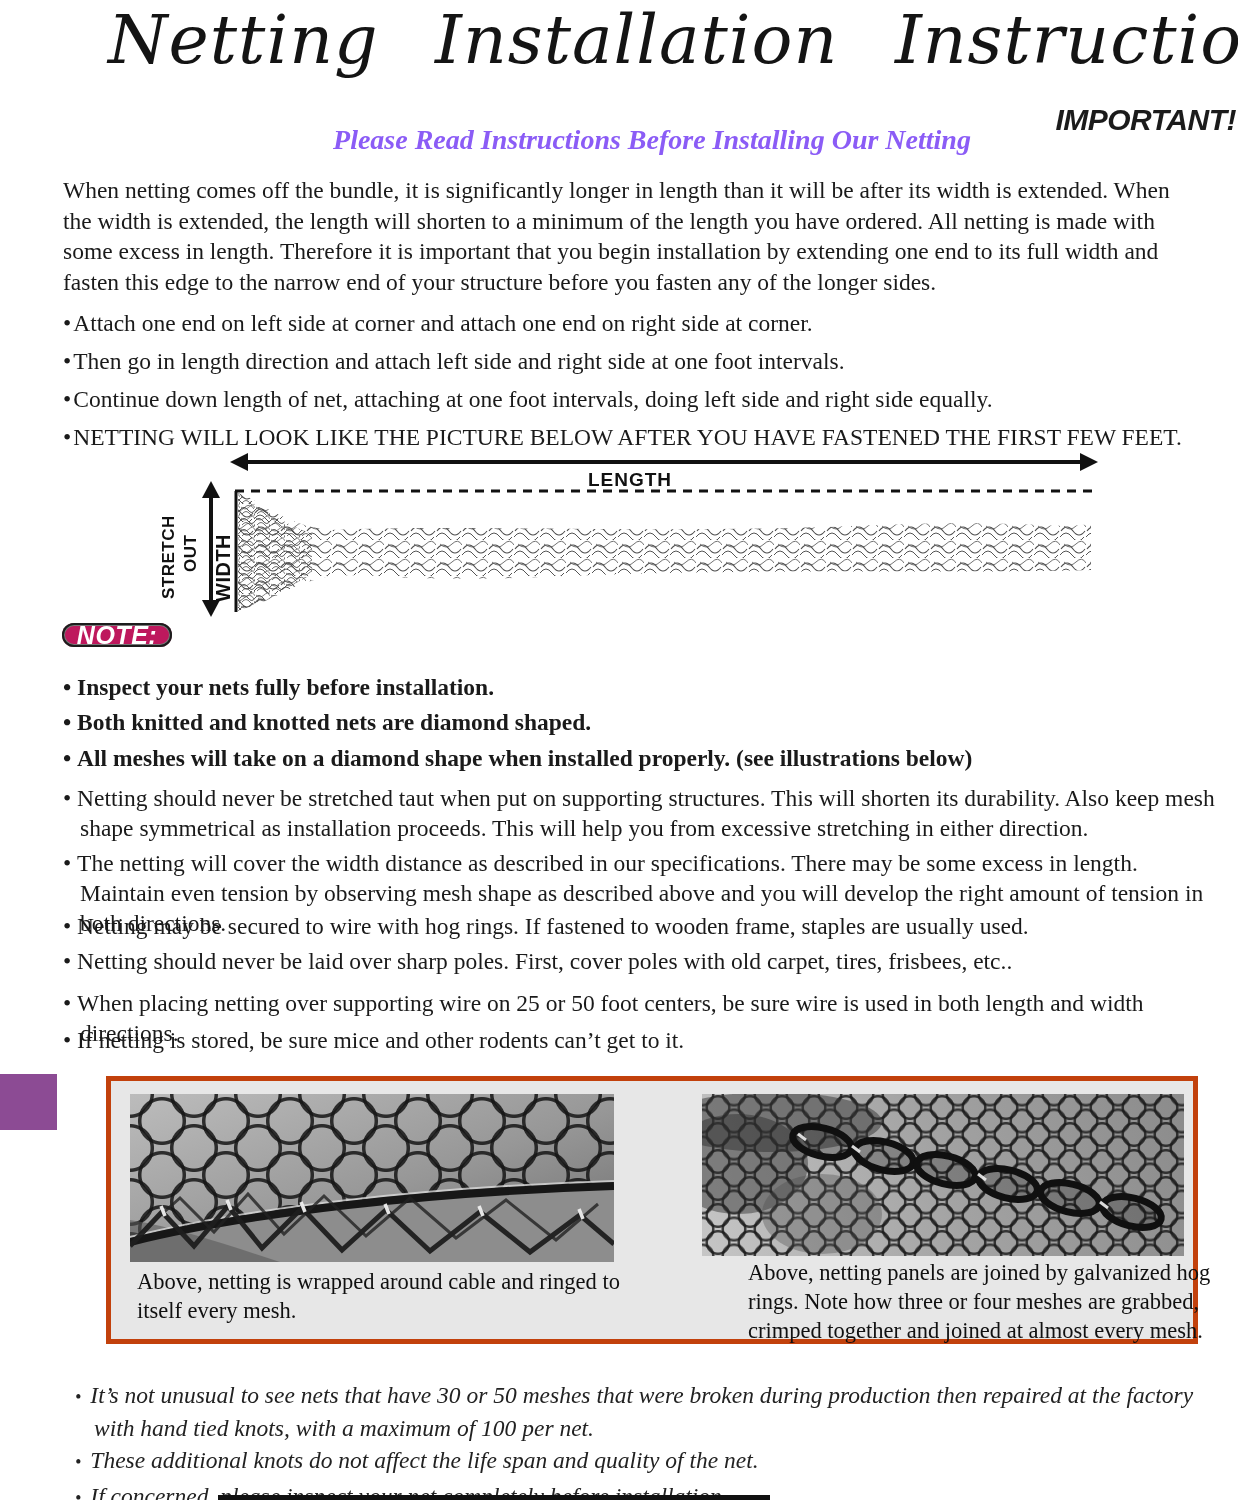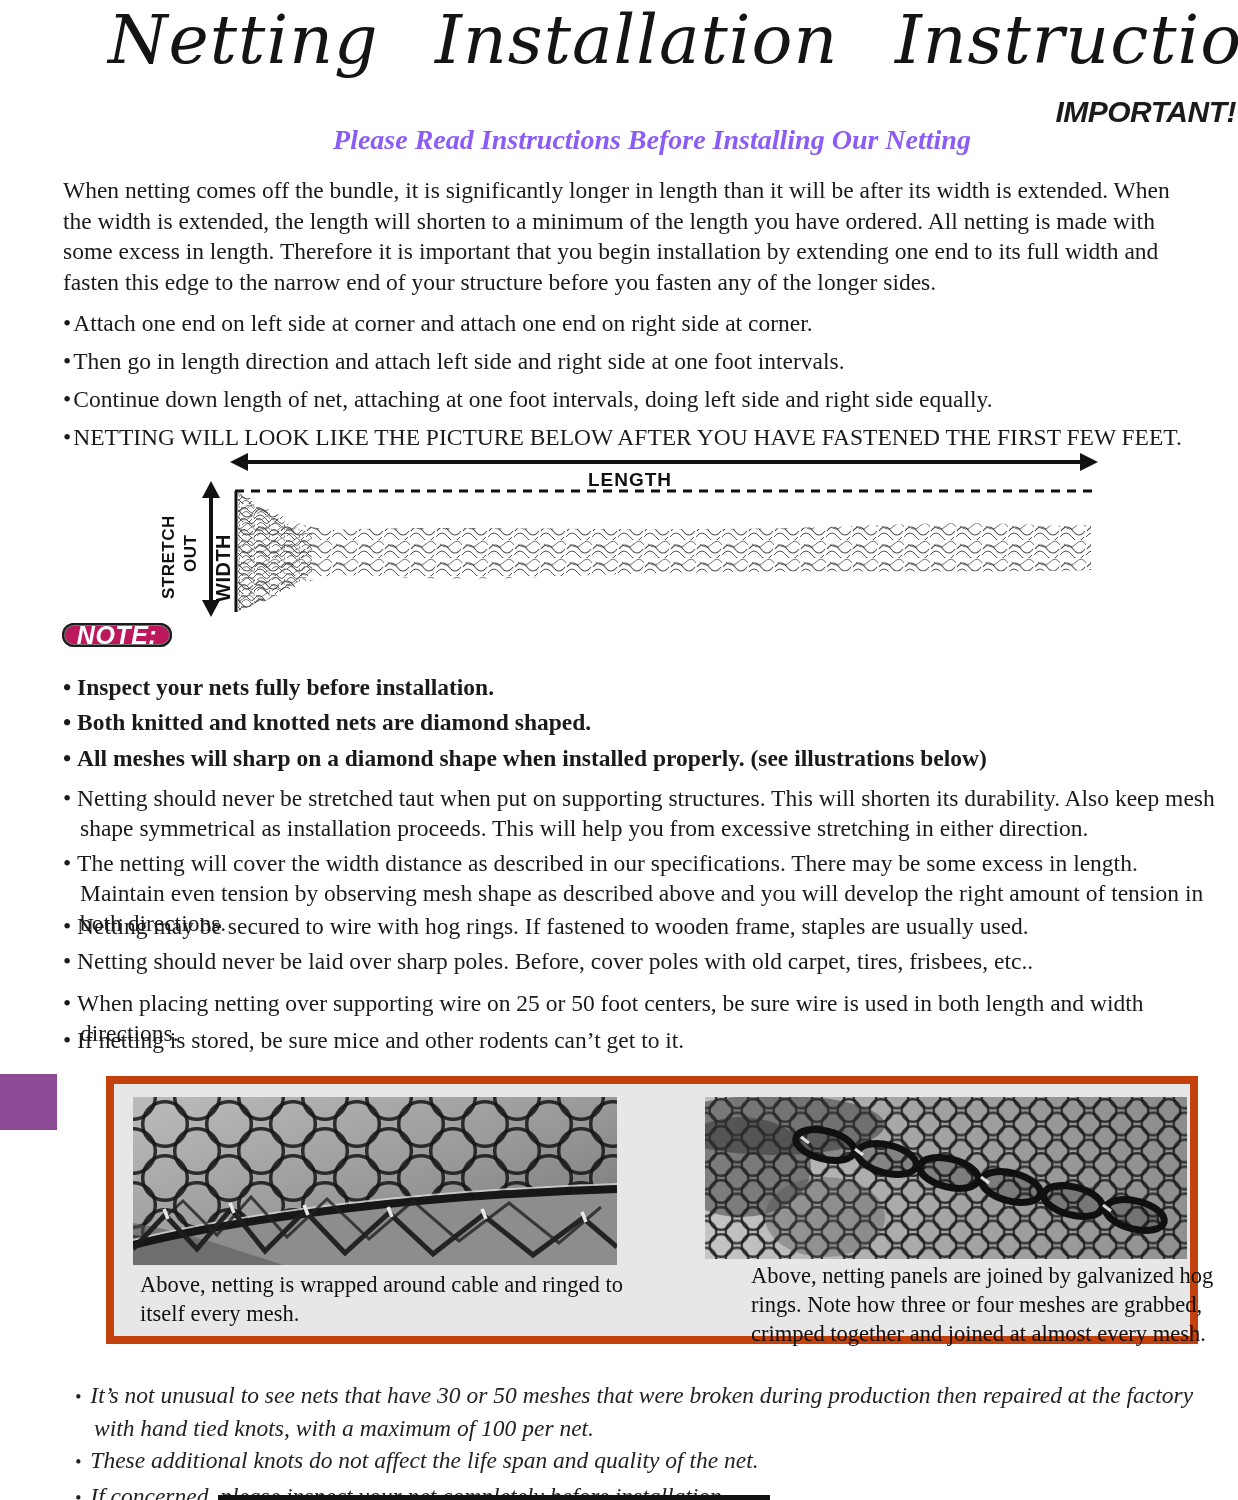--- a/index.html
+++ b/index.html
@@ -2,21 +2,21 @@
 <html><head>
 <meta charset="utf-8">
 <style>
   html,body{margin:0;padding:0;background:#fff;}
   .page{position:relative;width:1238px;height:1500px;background:#ffffff;overflow:hidden;
         font-family:"Liberation Serif",serif;color:#1a1a1a;}
   .abs{position:absolute;}
 
   .title{top:0px;left:108px;white-space:nowrap;font-family:"DejaVu Serif",serif;
          font-style:italic;font-size:68px;letter-spacing:1px;word-spacing:34px;color:#141414;}
-  .important{top:95px;right:2px;font-family:"Liberation Sans",sans-serif;font-weight:bold;
+  .important{top:103px;right:2px;font-family:"Liberation Sans",sans-serif;font-weight:bold;
              font-style:italic;font-size:30px;letter-spacing:-0.5px;color:#1b1b1b;}
   .subtitle{top:124px;left:66px;width:1172px;text-align:center;font-weight:bold;
             font-style:italic;font-size:28px;color:#8b5cf6;}
   .intro{top:175px;left:63px;width:1130px;font-size:23.5px;line-height:30.6px;margin:0;}
 
   .step{left:63px;width:1150px;font-size:23.5px;margin:0;}
   .step::before{content:"\2022";margin-right:2px;}
   .s0{top:310px}.s1{top:348px}.s2{top:386px}.s3{top:424px}
 
   .note-badge{left:62px;top:623px;width:110px;height:24px;background:#be185d;border-radius:19px;
@@ -27,21 +27,21 @@
   .nitem{left:63px;width:1145px;font-size:23.5px;line-height:30px;margin:0;
          padding-left:17px;text-indent:-17px;}
   .nitem::before{content:"\2022\00a0";}
   .bold{font-weight:bold;}
   .n0{top:672px}.n1{top:707px}.n2{top:743px}
   .n3{top:783px}.n4{top:848px}.n5{top:911px}.n6{top:946px}.n7{top:988px}.n8{top:1025px}
 
   .accent-block{left:0;top:1074px;width:57px;height:56px;background:#8c4b94;}
 
   .photo-panel{left:106px;top:1076px;width:1092px;height:268px;background:#e7e7e7;
-               border:8px solid #c2410c;box-sizing:border-box;}
+               border:5px solid #c2410c;box-sizing:border-box;}
   .photo{position:absolute;overflow:hidden;}
   .photoL{left:19px;top:13px;width:484px;height:168px;
     background-image:
       radial-gradient(circle, rgba(0,0,0,0) 20px, rgba(22,22,22,.85) 21px, rgba(22,22,22,.85) 23.5px, rgba(0,0,0,0) 24.5px),
       radial-gradient(circle, rgba(0,0,0,0) 20px, rgba(22,22,22,.85) 21px, rgba(22,22,22,.85) 23.5px, rgba(0,0,0,0) 24.5px),
       linear-gradient(160deg,#bcbcbc,#979797 55%,#6e6e6e);
     background-size:64px 54px,64px 54px,100% 100%;
     background-position:0 0,32px 27px,0 0;}
   .photoR{left:591px;top:13px;width:482px;height:162px;
     background-image:
@@ -125,25 +125,25 @@
                Q140,76 118,62 Q100,52 88,43 Z" fill="url(#scribd)"></path>
     </g>
   </svg>
 
   <div class="abs note-badge">
     <span>NOTE:</span>
   </div>
 
   <p class="abs nitem bold n0">Inspect your nets fully before installation.</p>
   <p class="abs nitem bold n1">Both knitted and knotted nets are diamond shaped.</p>
-  <p class="abs nitem bold n2">All meshes will sharp on a diamond shape when installed properly. (see illustrations below)</p>
+  <p class="abs nitem bold n2">All meshes will take on a diamond shape when installed properly. (see illustrations below)</p>
   <p class="abs nitem n3">Netting should never be stretched taut when put on supporting structures. This will shorten its durability. Also keep mesh shape symmetrical as installation proceeds. This will help you from excessive stretching in either direction.</p>
   <p class="abs nitem n4">The netting will cover the width distance as described in our specifications. There may be some excess in length. Maintain even tension by observing mesh shape as described above and you will develop the right amount of tension in both directions.</p>
   <p class="abs nitem n5">Netting may be secured to wire with hog rings. If fastened to wooden frame, staples are usually used.</p>
-  <p class="abs nitem n6">Netting should never be laid over sharp poles. Before, cover poles with old carpet, tires, frisbees, etc..</p>
+  <p class="abs nitem n6">Netting should never be laid over sharp poles. First, cover poles with old carpet, tires, frisbees, etc..</p>
   <p class="abs nitem n7">When placing netting over supporting wire on 25 or 50 foot centers, be sure wire is used in both length and width directions.</p>
   <p class="abs nitem n8">If netting is stored, be sure mice and other rodents can’t get to it.</p>
 
   <div class="abs accent-block"></div>
 
   <div class="abs photo-panel">
 
     <div class="photo photoL">
       <svg width="484" height="168" viewBox="0 0 484 168" xmlns="http://www.w3.org/2000/svg">
         <path d="M0,148 C120,118 300,98 484,92 L484,168 L0,168 Z" fill="#8d8d8d"></path>

